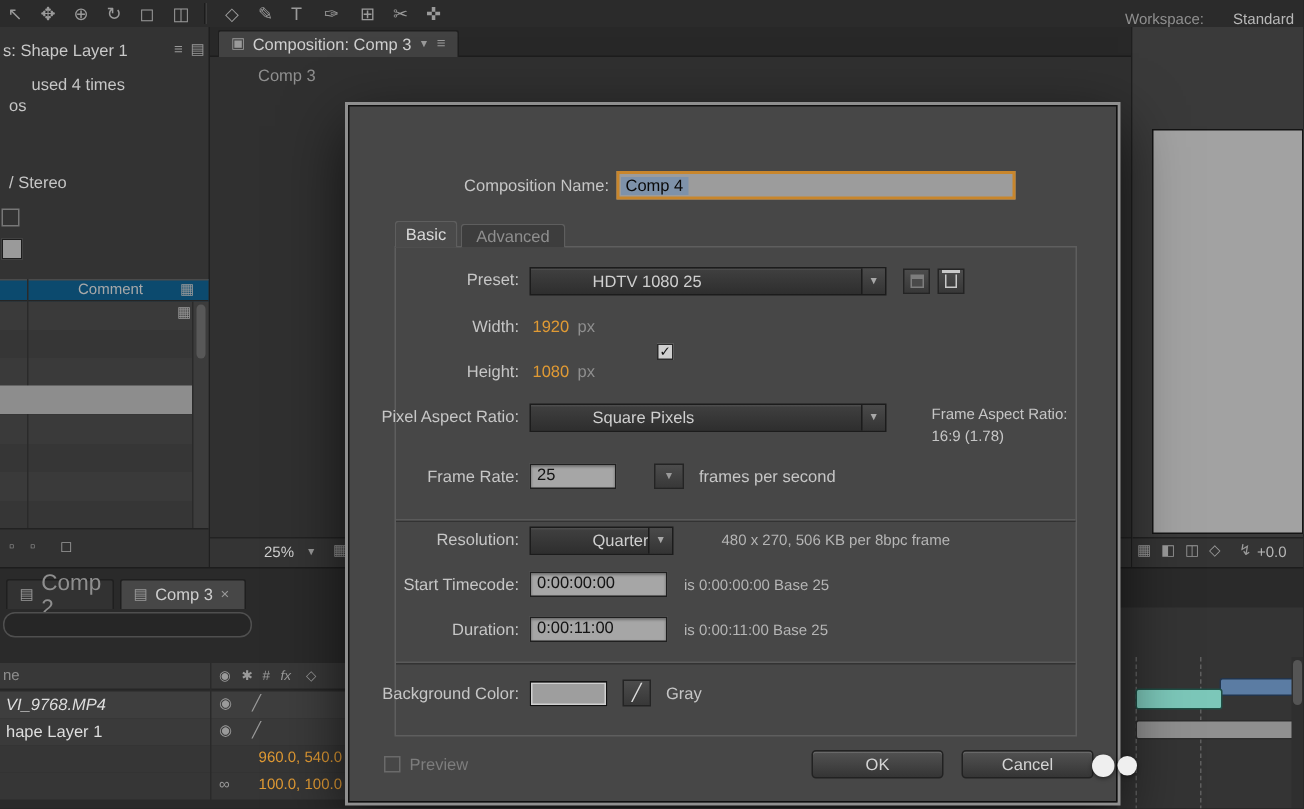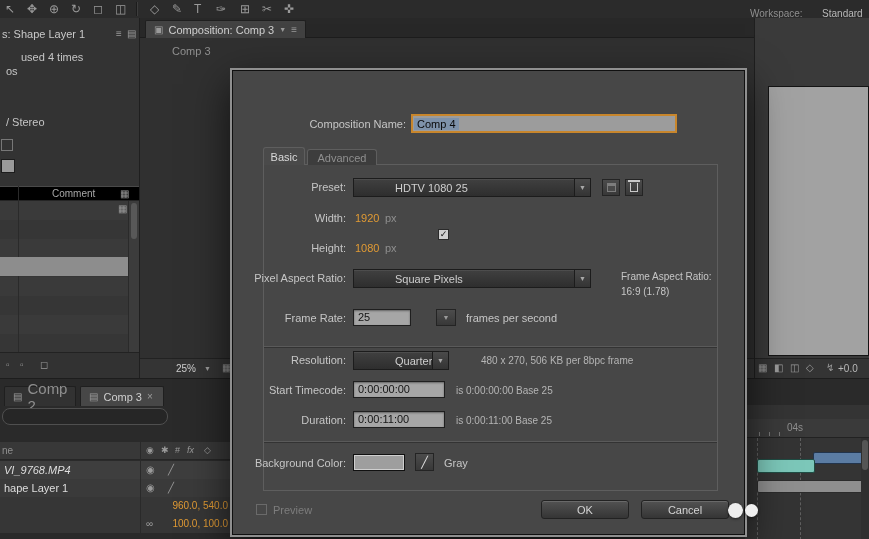--- a/index.html
+++ b/index.html
@@ -90,21 +90,21 @@
   <div class="abs panel" style="left:0;top:18px;width:140px;height:360px;border-right:1px solid #1f1f1f;box-sizing:border-box;background:#333;">
     <span class="abs txt" style="left:2px;top:10px;color:#c9c9c9;">s: Shape Layer 1</span>
     <span class="abs icon" style="left:116px;top:11px;">≡</span>
     <span class="abs icon" style="left:127px;top:11px;">▤</span>
     <span class="abs txt" style="left:6px;top:33px;padding-left:15px;">used 4 times</span>
     <span class="abs txt" style="left:6px;top:47px;">os</span>
     <span class="abs txt" style="left:6px;top:98px;">/ Stereo</span>
     <div class="abs" style="left:1px;top:121px;width:10px;height:10px;border:1px solid #777;"></div>
     <div class="abs" style="left:1px;top:141px;width:12px;height:12px;background:#9a9a9a;border:1px solid #1d1d1d;"></div>
 
-    <div class="abs" style="left:0;top:168px;width:139px;height:15px;background:#000000;border-top:1px solid #4a4a4a;border-bottom:1px solid #252525;box-sizing:border-box;">
+    <div class="abs" style="left:0;top:168px;width:139px;height:15px;background:#0c4a6e;border-top:1px solid #4a4a4a;border-bottom:1px solid #252525;box-sizing:border-box;">
       <span class="abs txt small" style="left:52px;top:1px;color:#a8a8a8;">Comment</span>
       <span class="abs icon" style="left:120px;top:2px;">▦</span>
     </div>
 
     <div class="abs listrows" style="left:0;top:183px;width:128px;height:151px;"></div>
     <div class="abs" style="left:18px;top:168px;width:1px;height:166px;background:#2a2a2a;"></div>
     <span class="abs icon" style="left:118px;top:186px;">▦</span>
     <div class="abs" style="left:0;top:239px;width:128px;height:19px;background:#8d8d8d;"></div>
 
     <div class="abs" style="left:128px;top:183px;width:11px;height:151px;background:#3c3c3c;border-left:1px solid #2a2a2a;box-sizing:border-box;">
@@ -183,26 +183,20 @@
     <div class="abs" style="left:0;top:118px;width:240px;height:18px;background:#363636;">
       <span class="abs txt small orange" style="left:160px;top:3px;width:68px;text-align:right;display:inline-block;">960.0, 540.0</span>
     </div>
     <div class="abs" style="left:0;top:136px;width:240px;height:18px;background:#363636;">
       <span class="abs icon" style="left:146px;top:4px;">∞</span>
       <span class="abs txt small orange" style="left:160px;top:3px;width:68px;text-align:right;display:inline-block;">100.0, 100.0</span>
     </div>
     <div class="abs" style="left:140px;top:63px;width:1px;height:98px;background:#2a2a2a;"></div>
 
     <div class="abs" style="left:745px;top:26px;width:124px;height:135px;background:#343434;">
-      <div class="abs" style="left:0;top:14px;width:124px;height:19px;background:#3a3a3a;border-bottom:1px solid #222;box-sizing:border-box;">
-        <span class="abs txt small dim" style="left:42px;top:3px;">04s</span>
-        <div class="abs" style="left:14px;bottom:1px;width:1px;height:4px;background:#777;"></div>
-        <div class="abs" style="left:24px;bottom:1px;width:1px;height:4px;background:#777;"></div>
-        <div class="abs" style="left:34px;bottom:1px;width:1px;height:4px;background:#777;"></div>
-      </div>
       <div class="dashv" style="left:12px;top:33px;height:102px;"></div>
       <div class="dashv" style="left:55px;top:33px;height:102px;"></div>
       <div class="bar" style="left:68px;top:47px;width:56px;height:12px;background:#5b7ca3;border:1px solid #22344c;"></div>
       <div class="bar" style="left:12px;top:54px;width:58px;height:14px;background:#7cc7b9;border:1px solid #1f4d44;"></div>
       <div class="bar" style="left:12px;top:75px;width:112px;height:13px;background:#8f8f8f;border:1px solid #2c2c2c;"></div>
       <div class="abs" style="left:116px;top:33px;width:8px;height:102px;background:#2f2f2f;">
         <div class="abs" style="left:1px;top:2px;width:6px;height:30px;background:#555;border-radius:3px;"></div>
       </div>
     </div>
   </div>

